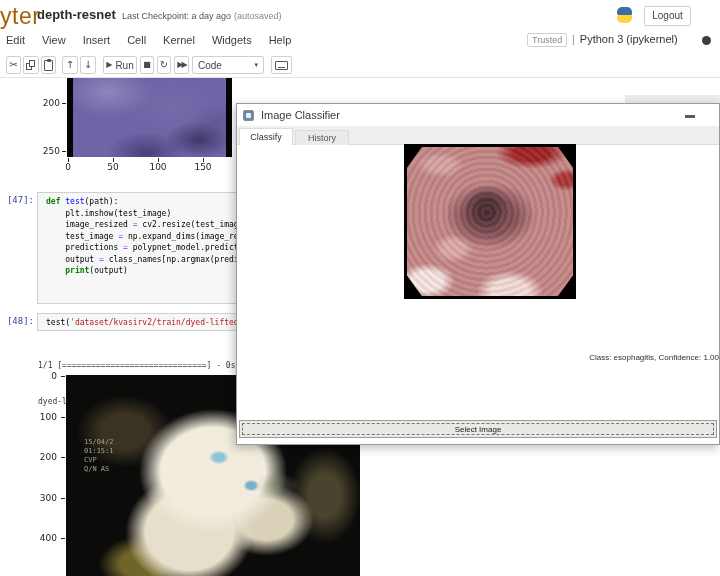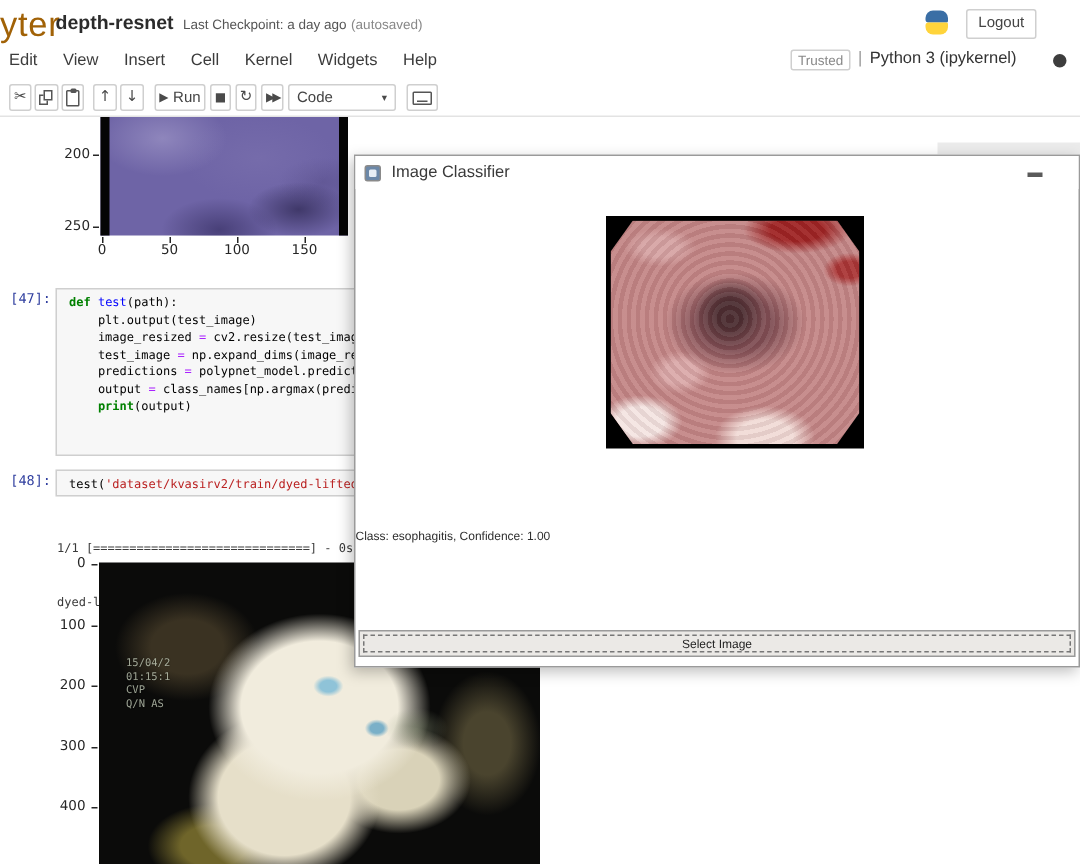--- a/index.html
+++ b/index.html
@@ -101,21 +101,21 @@
     repeating-radial-gradient(circle at 48% 44%, rgba(110,60,65,.10) 0 3px, rgba(255,235,235,.09) 3px 6px),
     radial-gradient(circle 24px at 48% 42%, #46292d 35%, rgba(70,41,45,0) 100%),
     radial-gradient(ellipse 55px 40px at 50% 46%, #7c4b51 45%, rgba(124,75,81,0) 85%),
     radial-gradient(ellipse 45px 20px at 75% 4%, #9c1f1f 40%, rgba(156,31,31,0) 80%),
     radial-gradient(ellipse 22px 14px at 96% 22%, #a83232 40%, rgba(168,50,50,0) 80%),
     radial-gradient(ellipse 35px 22px at 12% 90%, #f4e6e3 45%, rgba(244,230,227,0) 80%),
     radial-gradient(ellipse 42px 26px at 62% 97%, #f1dcd7 45%, rgba(241,220,215,0) 80%),
     radial-gradient(ellipse 26px 18px at 28% 68%, #daa9a9 40%, rgba(218,169,169,0) 80%),
     radial-gradient(ellipse 30px 16px at 20% 12%, #d5a3a3 40%, rgba(213,163,163,0) 80%),
     #c28585}
-  .clf-result{position:absolute;left:0;top:249px;width:100%;text-align:left;font-size:8px;color:#2e2e2e}
+  .clf-result{position:absolute;left:0;top:249px;width:100%;text-align:right;font-size:8px;color:#2e2e2e}
   .clf-select-btn{position:absolute;left:2px;top:316px;width:478px;height:18px;background:#ebe9e6;border:1px solid #9a9a9a;font-size:8px;color:#222;display:flex;align-items:center;justify-content:center}
   .clf-select-btn i{position:absolute;left:2px;top:2px;right:2px;bottom:2px;border:1px dashed #777;font-style:normal}
 </style>
 </head>
 <body>
 
 <div class="abs logo">yter</div>
 <div class="abs nb-title">depth-resnet</div>
 <div class="abs checkpoint"><span>Last Checkpoint: a day ago</span><span class="autosave">(autosaved)</span></div>
 <div class="abs py-logo">
@@ -193,21 +193,21 @@
 <div class="abs tickmark" style="left:158px;top:158px;width:1px;height:4px"></div>
 <div class="abs tickmark" style="left:203px;top:158px;width:1px;height:4px"></div>
 <div class="abs tick-label xtick" style="left:56px;top:162px">0</div>
 <div class="abs tick-label xtick" style="left:101px;top:162px">50</div>
 <div class="abs tick-label xtick" style="left:146px;top:162px">100</div>
 <div class="abs tick-label xtick" style="left:191px;top:162px">150</div>
 
 <div class="abs prompt" style="left:2px;top:195px">[47]:</div>
 <div class="abs code-box" style="left:37px;top:192px;width:209px;height:112px">
     <div class="code-line"><span class="tok-kw">def</span><span class="tok-pl"> </span><span class="tok-fn">test</span><span class="tok-pl">(path):</span></div>
-    <div class="code-line"><span class="tok-pl">    plt.output(test_image)</span></div>
+    <div class="code-line"><span class="tok-pl">    plt.imshow(test_image)</span></div>
     <div class="code-line"><span class="tok-pl">    image_resized </span><span class="tok-op">=</span><span class="tok-pl"> cv2.resize(test_image</span></div>
     <div class="code-line"><span class="tok-pl">    test_image </span><span class="tok-op">=</span><span class="tok-pl"> np.expand_dims(image_res</span></div>
     <div class="code-line"><span class="tok-pl">    predictions </span><span class="tok-op">=</span><span class="tok-pl"> polypnet_model.predict(</span></div>
     <div class="code-line"><span class="tok-pl">    output </span><span class="tok-op">=</span><span class="tok-pl"> class_names[np.argmax(predic</span></div>
     <div class="code-line"><span class="tok-pl">    </span><span class="tok-kw">print</span><span class="tok-pl">(output)</span></div>
   </div>
 
 <div class="abs prompt" style="left:2px;top:316px">[48]:</div>
 <div class="abs code-box" style="left:37px;top:313px;width:209px;height:18px">
     <div class="code-line"><span class="tok-pl">test(</span><span class="tok-str">'dataset/kvasirv2/train/dyed-lifted-</span></div>
@@ -238,20 +238,24 @@
 <div class="abs page-strip"></div>
 
 <div class="abs clf-window">
   <div class="clf-titlebar">
     <div class="clf-app-icon">
         <i></i>
       </div>
     <div class="clf-title">Image Classifier</div>
     <div class="clf-min"></div>
   </div>
+  <div class="clf-tabstrip">
+    <div class="clf-tab active">Classify</div>
+    <div class="clf-tab inactive">History</div>
+  </div>
   <div class="clf-image-frame">
     <div class="clf-image"></div>
   </div>
   <div class="clf-result">Class: esophagitis, Confidence: 1.00</div>
   <div class="clf-select-btn">
       <i></i>
       <span>Select Image</span>
     </div>
 </div>
 

